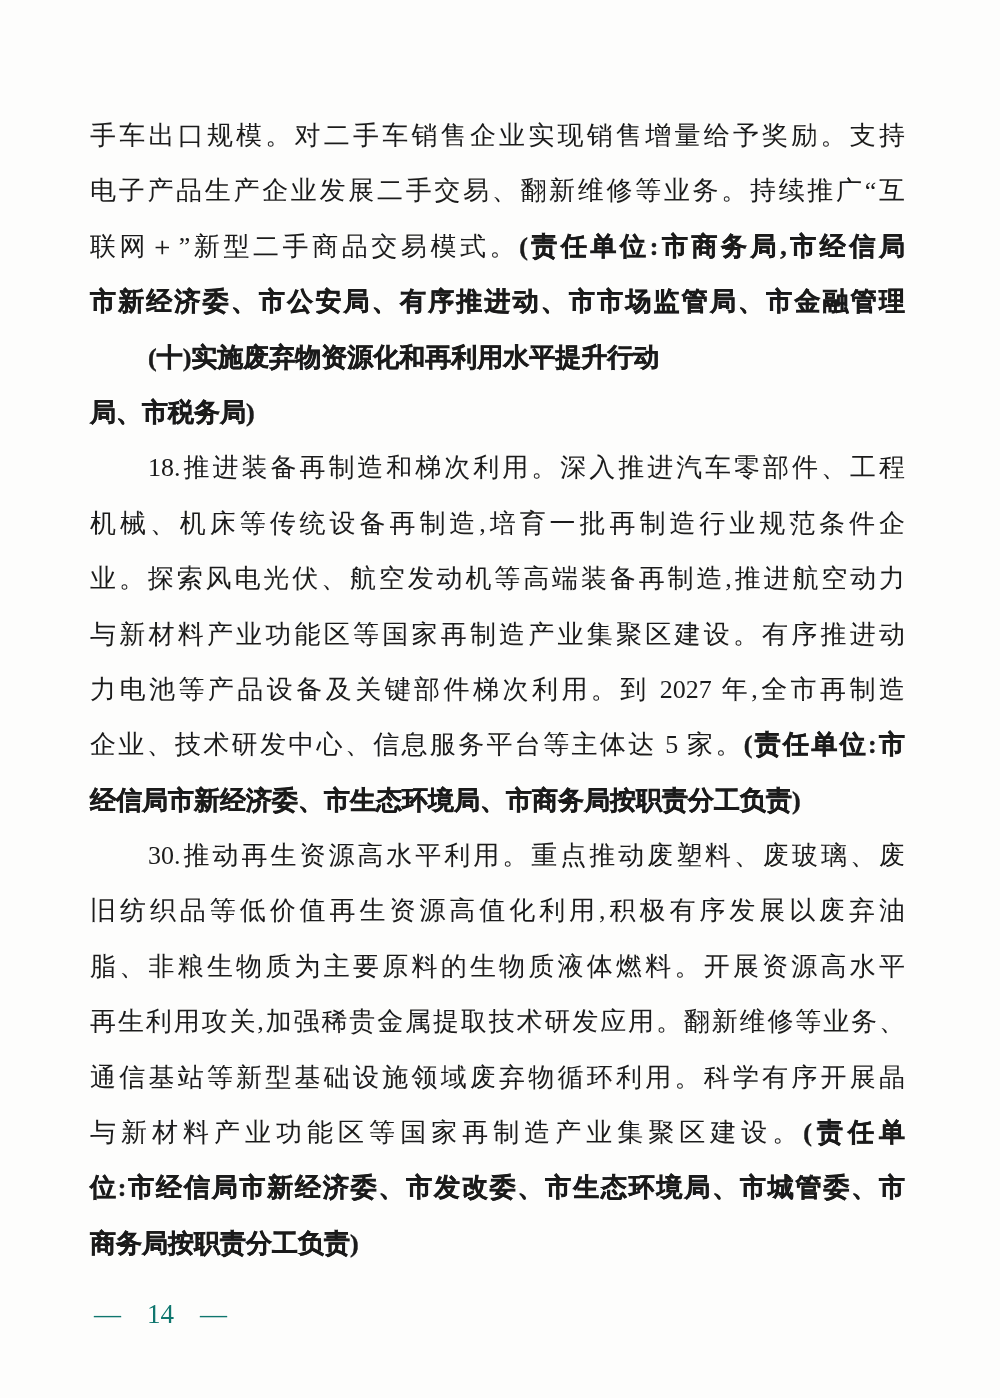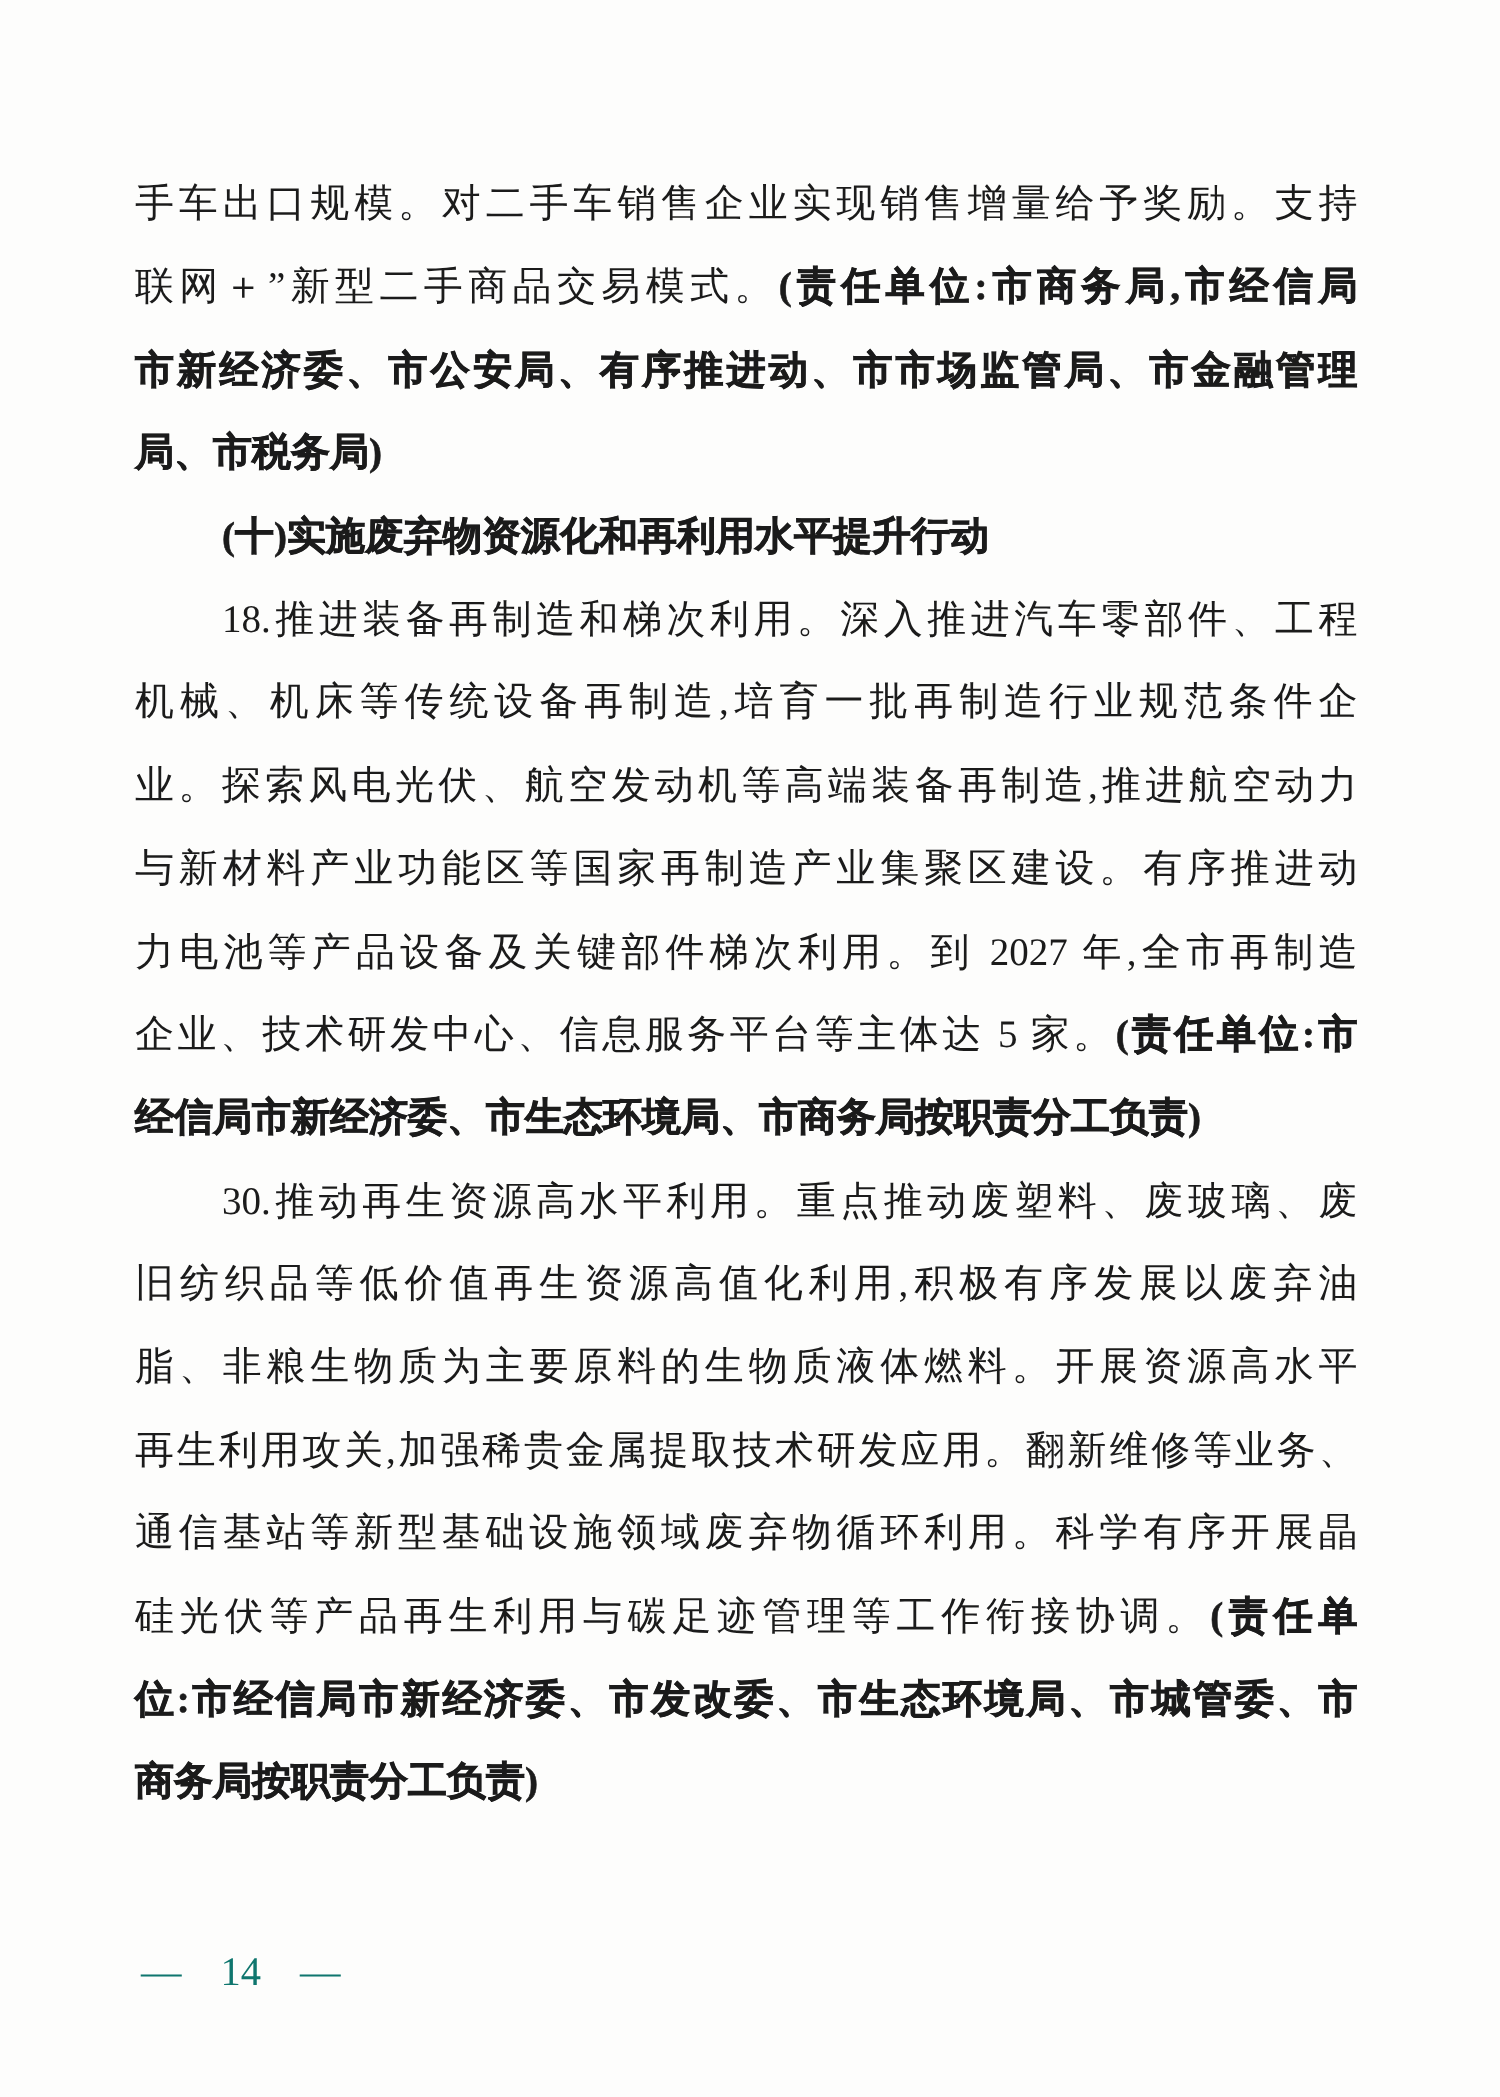--- a/index.html
+++ b/index.html
@@ -75,37 +75,38 @@
   }
 </style>
 </head>
 <body>
 
 <div class="page">
 
   <main class="text-block">
 
   <div class="line fill"><span class="seg">手车出口规模。对二手车销售企业实现销售增量给予奖励。支持</span></div>
+      <div class="line fill"><span class="seg">电子产品生产企业发展二手交易、翻新维修等业务。持续推广“互</span></div>
       <div class="line fill"><span class="seg">联网＋”新型二手商品交易模式。</span><span class="seg bold">(责任单位:市商务局,市经信局</span></div>
       <div class="line fill"><span class="seg bold">市新经济委、市公安局、有序推进动、市市场监管局、市金融管理</span></div>
+      <div class="line indent"><span class="seg bold">(十)实施废弃物资源化和再利用水平提升行动</span></div>
       <div class="line"><span class="seg bold">局、市税务局)</span></div>
-      <div class="line indent"><span class="seg bold">(十)实施废弃物资源化和再利用水平提升行动</span></div>
       <div class="line fill indent"><span class="seg">18.推进装备再制造和梯次利用。深入推进汽车零部件、工程</span></div>
       <div class="line fill"><span class="seg">机械、机床等传统设备再制造,培育一批再制造行业规范条件企</span></div>
       <div class="line fill"><span class="seg">业。探索风电光伏、航空发动机等高端装备再制造,推进航空动力</span></div>
       <div class="line fill"><span class="seg">与新材料产业功能区等国家再制造产业集聚区建设。有序推进动</span></div>
       <div class="line fill"><span class="seg">力电池等产品设备及关键部件梯次利用。到 2027 年,全市再制造</span></div>
       <div class="line fill"><span class="seg">企业、技术研发中心、信息服务平台等主体达 5 家。</span><span class="seg bold">(责任单位:市</span></div>
       <div class="line"><span class="seg bold">经信局市新经济委、市生态环境局、市商务局按职责分工负责)</span></div>
       <div class="line fill indent"><span class="seg">30.推动再生资源高水平利用。重点推动废塑料、废玻璃、废</span></div>
       <div class="line fill"><span class="seg">旧纺织品等低价值再生资源高值化利用,积极有序发展以废弃油</span></div>
       <div class="line fill"><span class="seg">脂、非粮生物质为主要原料的生物质液体燃料。开展资源高水平</span></div>
       <div class="line fill"><span class="seg">再生利用攻关,加强稀贵金属提取技术研发应用。翻新维修等业务、</span></div>
       <div class="line fill"><span class="seg">通信基站等新型基础设施领域废弃物循环利用。科学有序开展晶</span></div>
-      <div class="line fill"><span class="seg">硅光伏等产品再生利用与碳足迹管理等工作衔接协调。</span><span class="seg bold">(责任单</span></div>
+      <div class="line fill"><span class="seg">与新材料产业功能区等国家再制造产业集聚区建设。</span><span class="seg bold">(责任单</span></div>
       <div class="line fill"><span class="seg bold">位:市经信局市新经济委、市发改委、市生态环境局、市城管委、市</span></div>
       <div class="line"><span class="seg bold">商务局按职责分工负责)</span></div>
     </main>
 
   <div class="footer">
     <span class="dash">—</span><span class="page-num">14</span><span class="dash">—</span>
   </div>
 
 </div>
 

